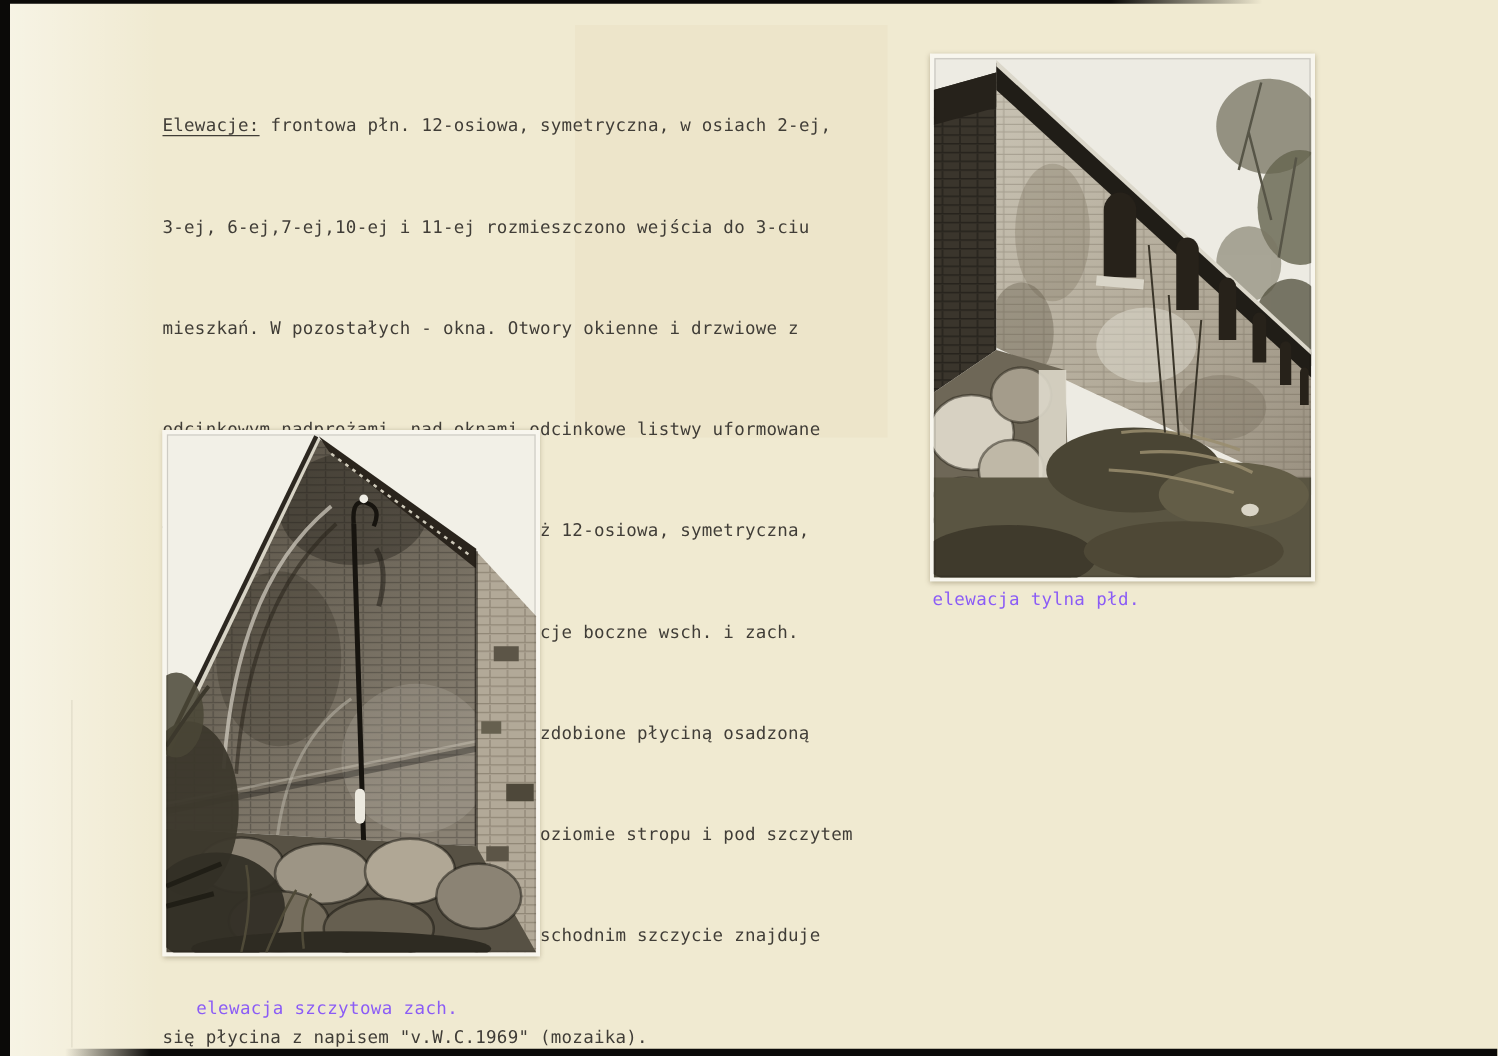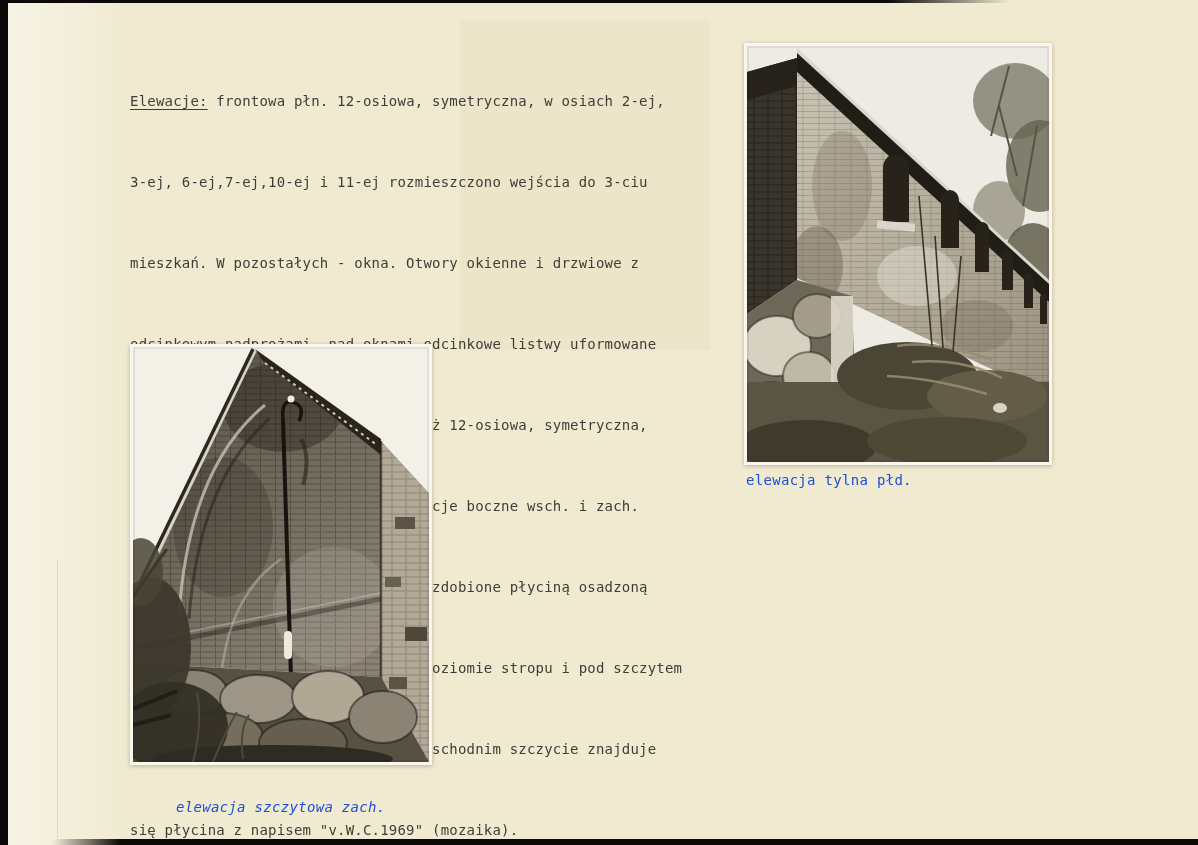--- a/index.html
+++ b/index.html
@@ -31,24 +31,24 @@
   
   .photo{
     position:absolute;z-index:10;background:#fbf9f1;
     border:3px solid #f8f6ee;box-sizing:border-box;
     box-shadow:0 1px 4px rgba(80,65,35,0.35);
   }
   .photo svg{display:block;width:100%;height:100%;}
   .photo-rear{left:744px;top:43px;width:308px;height:422px;}
   .photo-gable{left:130px;top:344px;width:302px;height:421px;}
   .caption{
-    position:absolute;z-index:5;font-size:14px;color:#1d4ed8;letter-spacing:0.3px;
+    position:absolute;z-index:5;font-size:14px;color:#8b5cf6;letter-spacing:0.3px;
   }
   .caption-rear{left:746px;top:472px;}
-  .caption-gable{left:176px;top:799px;font-style:italic;}
+  .caption-gable{left:157px;top:799px;}
 </style>
 </head>
 <body>
 
 <div class="edge edge-left"></div>
 <div class="edge-top edge"></div>
 <div class="edge-bottom edge"></div>
 <div class="shade-left"></div>
 <div class="shade-warm"></div>
 <div class="crease"></div>

